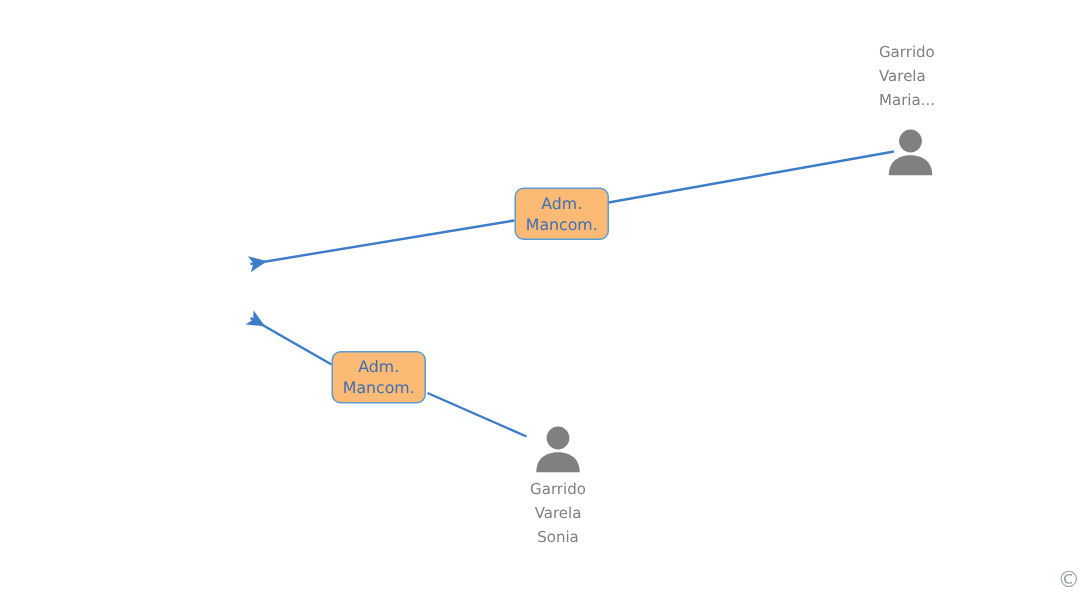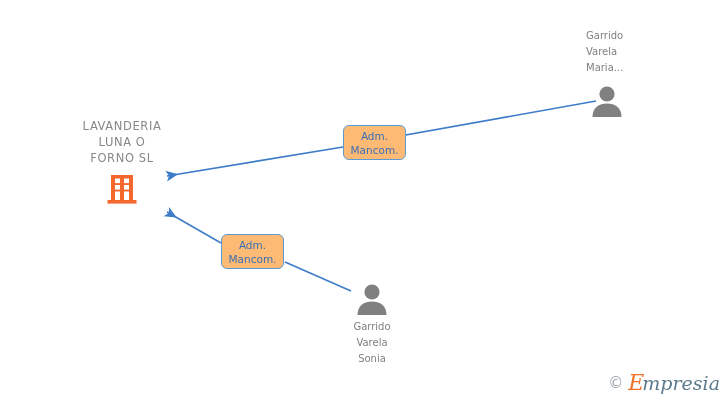--- a/index.html
+++ b/index.html
@@ -165,43 +165,20 @@
       </marker>
     </defs>
 
     <polyline points="596,101 344,146" fill="none" stroke="#3d7cc9" stroke-width="1.6"></polyline>
     <polyline points="343,147 167,176" fill="none" stroke="#3d7cc9" stroke-width="1.6" marker-end="url(#arrowLeft)"></polyline>
 
     <polyline points="351,291 285,262" fill="none" stroke="#3d7cc9" stroke-width="1.6"></polyline>
     <polyline points="221,243 167,212" fill="none" stroke="#3d7cc9" stroke-width="1.6" marker-end="url(#arrowLeft)"></polyline>
   </svg>
 
-  <div class="node company-node">
-    <div class="company-label">LAVANDERIA
-LUNA O
-FORNO  SL</div>
-    <div class="company-icon-wrap">
-      <svg width="36" height="36" viewBox="0 0 36 36">
-
-        <rect x="7" y="4" width="22" height="26" fill="#f4672d"></rect>
-
-        <rect x="3.5" y="29" width="29" height="3.6" fill="#f4672d"></rect>
-
-        <rect x="11" y="7.5" width="5" height="4.6" fill="#ffffff"></rect>
-        <rect x="20" y="7.5" width="5" height="4.6" fill="#ffffff"></rect>
-        <rect x="11" y="14" width="5" height="4.6" fill="#ffffff"></rect>
-        <rect x="20" y="14" width="5" height="4.6" fill="#ffffff"></rect>
-        <rect x="11" y="20.5" width="5" height="4.6" fill="#ffffff"></rect>
-        <rect x="20" y="20.5" width="5" height="4.6" fill="#ffffff"></rect>
-
-        <rect x="11" y="24.4" width="5" height="4.6" fill="#ffffff"></rect>
-        <rect x="20" y="24.4" width="5" height="4.6" fill="#ffffff"></rect>
-      </svg>
-    </div>
-  </div>
 
   <div class="rel-box rel-box-1">Adm.
 Mancom.</div>
 
   <div class="rel-box rel-box-2">Adm.
 Mancom.</div>
 
   <div class="node person-top">
     <div class="person-label">Garrido
 Varela
@@ -221,18 +198,15 @@
         <path d="M 2.5,32 C 2.5,22.5 9,18.5 17,18.5 C 25,18.5 31.5,22.5 31.5,32 Z" fill="#808080"></path>
       </svg>
     </div>
     <div class="person-label">Garrido
 Varela
 Sonia</div>
   </div>
 
   <div class="watermark">
     <span class="wm-c">©</span>
-    <span>
-      <span class="wm-e">E</span><span class="wm-rest">mpresia</span>
-    </span>
   </div>
 
 </div>
 
 </body></html>

